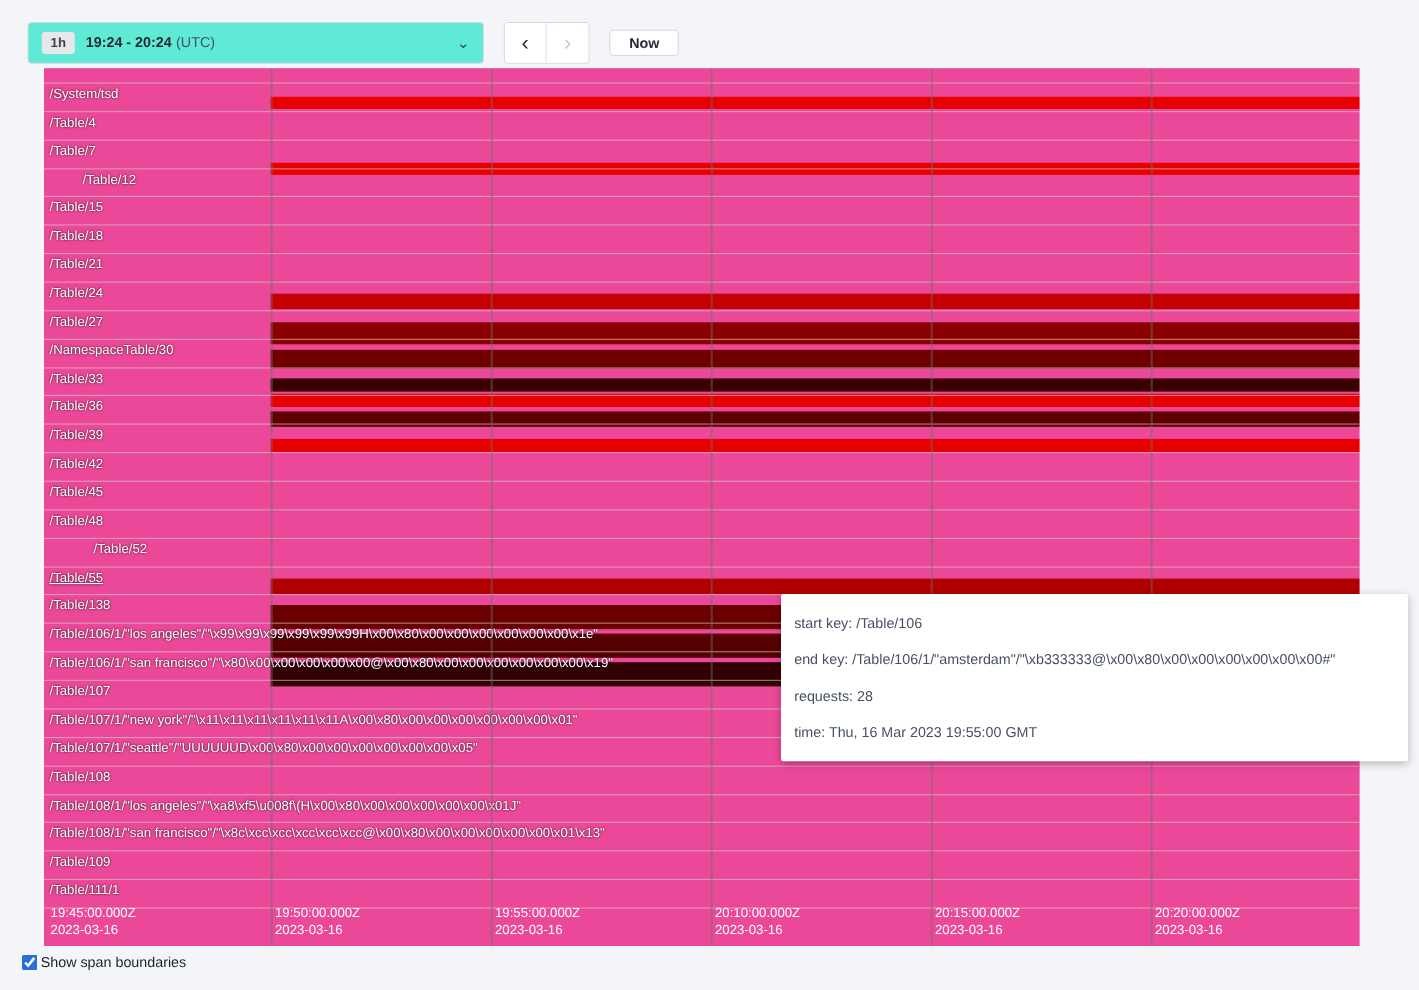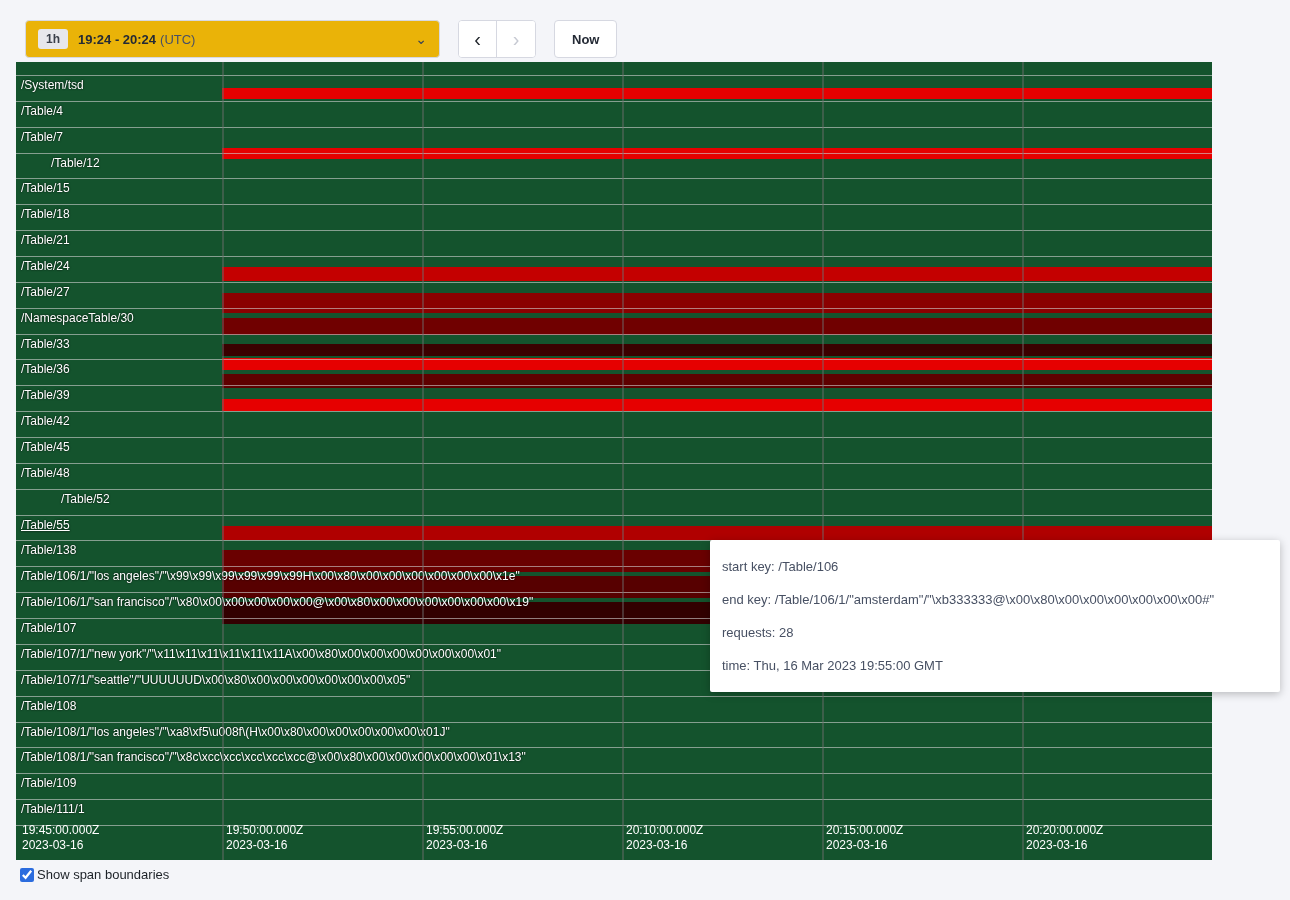--- a/index.html
+++ b/index.html
@@ -6,35 +6,35 @@
   html, body { width: 1290px; height: 900px; overflow: hidden; }
   body {
     background: #f4f5f9;
     font-family: "Liberation Sans", sans-serif;
     position: relative;
   }
 
   
   .toolbar { position: absolute; top: 20px; left: 25px; display: flex; align-items: center; gap: 18px; }
   .time-select {
-    width: 415px; height: 38px; background: #eab308; border: 1px solid #d6d8e1; border-radius: 4px;
+    width: 415px; height: 38px; background: #5eead4; border: 1px solid #d6d8e1; border-radius: 4px;
     display: flex; align-items: center; padding: 0 12px; gap: 10px; cursor: pointer;
   }
   .badge { background: #e7e7ec; color: #3a3f4a; font-size: 12px; font-weight: bold; padding: 3px 8px; border-radius: 3px; }
   .range-main { font-size: 13px; font-weight: bold; color: #242a35; }
   .tz { font-size: 13px; color: #475066; margin-left: 4px; }
   .chevron { margin-left: auto; color: #394455; font-size: 14px; line-height: 10px; }
   .pager { display: flex; height: 38px; background: #fff; border: 1px solid #d6d8e1; border-radius: 4px; overflow: hidden; }
   .pager .pg-btn { width: 38px; height: 100%; border: none; background: #fff; font-size: 20px; cursor: pointer; display: flex; align-items: center; justify-content: center; }
   .pager .prev { border-right: 1px solid #d6d8e1; color: #1c2127; }
   .pager .next { color: #c6c9d2; cursor: default; }
-  .now-btn { height: 38px; padding: 0 17px; background: #fff; border: 1px solid #d6d8e1; border-radius: 4px; font-size: 13px; font-weight: bold; color: #242a35; cursor: pointer; }
+  .now-btn { height: 24px; padding: 0 17px; background: #fff; border: 1px solid #d6d8e1; border-radius: 4px; font-size: 13px; font-weight: bold; color: #242a35; cursor: pointer; }
 
   
-  .canvas { position: absolute; left: 16px; top: 62px; width: 1196px; height: 798px; background: #14532d; overflow: hidden; }
+  .canvas { position: absolute; left: 40px; top: 62px; width: 1196px; height: 798px; background: #ec4899; overflow: hidden; }
   .band   { position: absolute; right: 0; }
   .hline  { position: absolute; left: 0; right: 0; height: 1px; background: rgba(210,210,210,0.6); }
   .vline  { position: absolute; top: 0; bottom: 0; width: 2px; background: rgba(110,110,110,0.45); }
   .rowlabel { position: absolute; left: 5px; color: #fff; font-size: 12px; white-space: nowrap; text-shadow: 0 0 2px #000; }
   .tick { position: absolute; bottom: 7px; color: #fff; font-size: 12px; line-height: 15px; }
 
   
   .tooltip {
     position: absolute; left: 710px; top: 540px; width: 570px; background: #fff;
     border-radius: 2px; box-shadow: 0 2px 8px rgba(0,0,0,0.25); padding: 10px 12px; z-index: 5;

